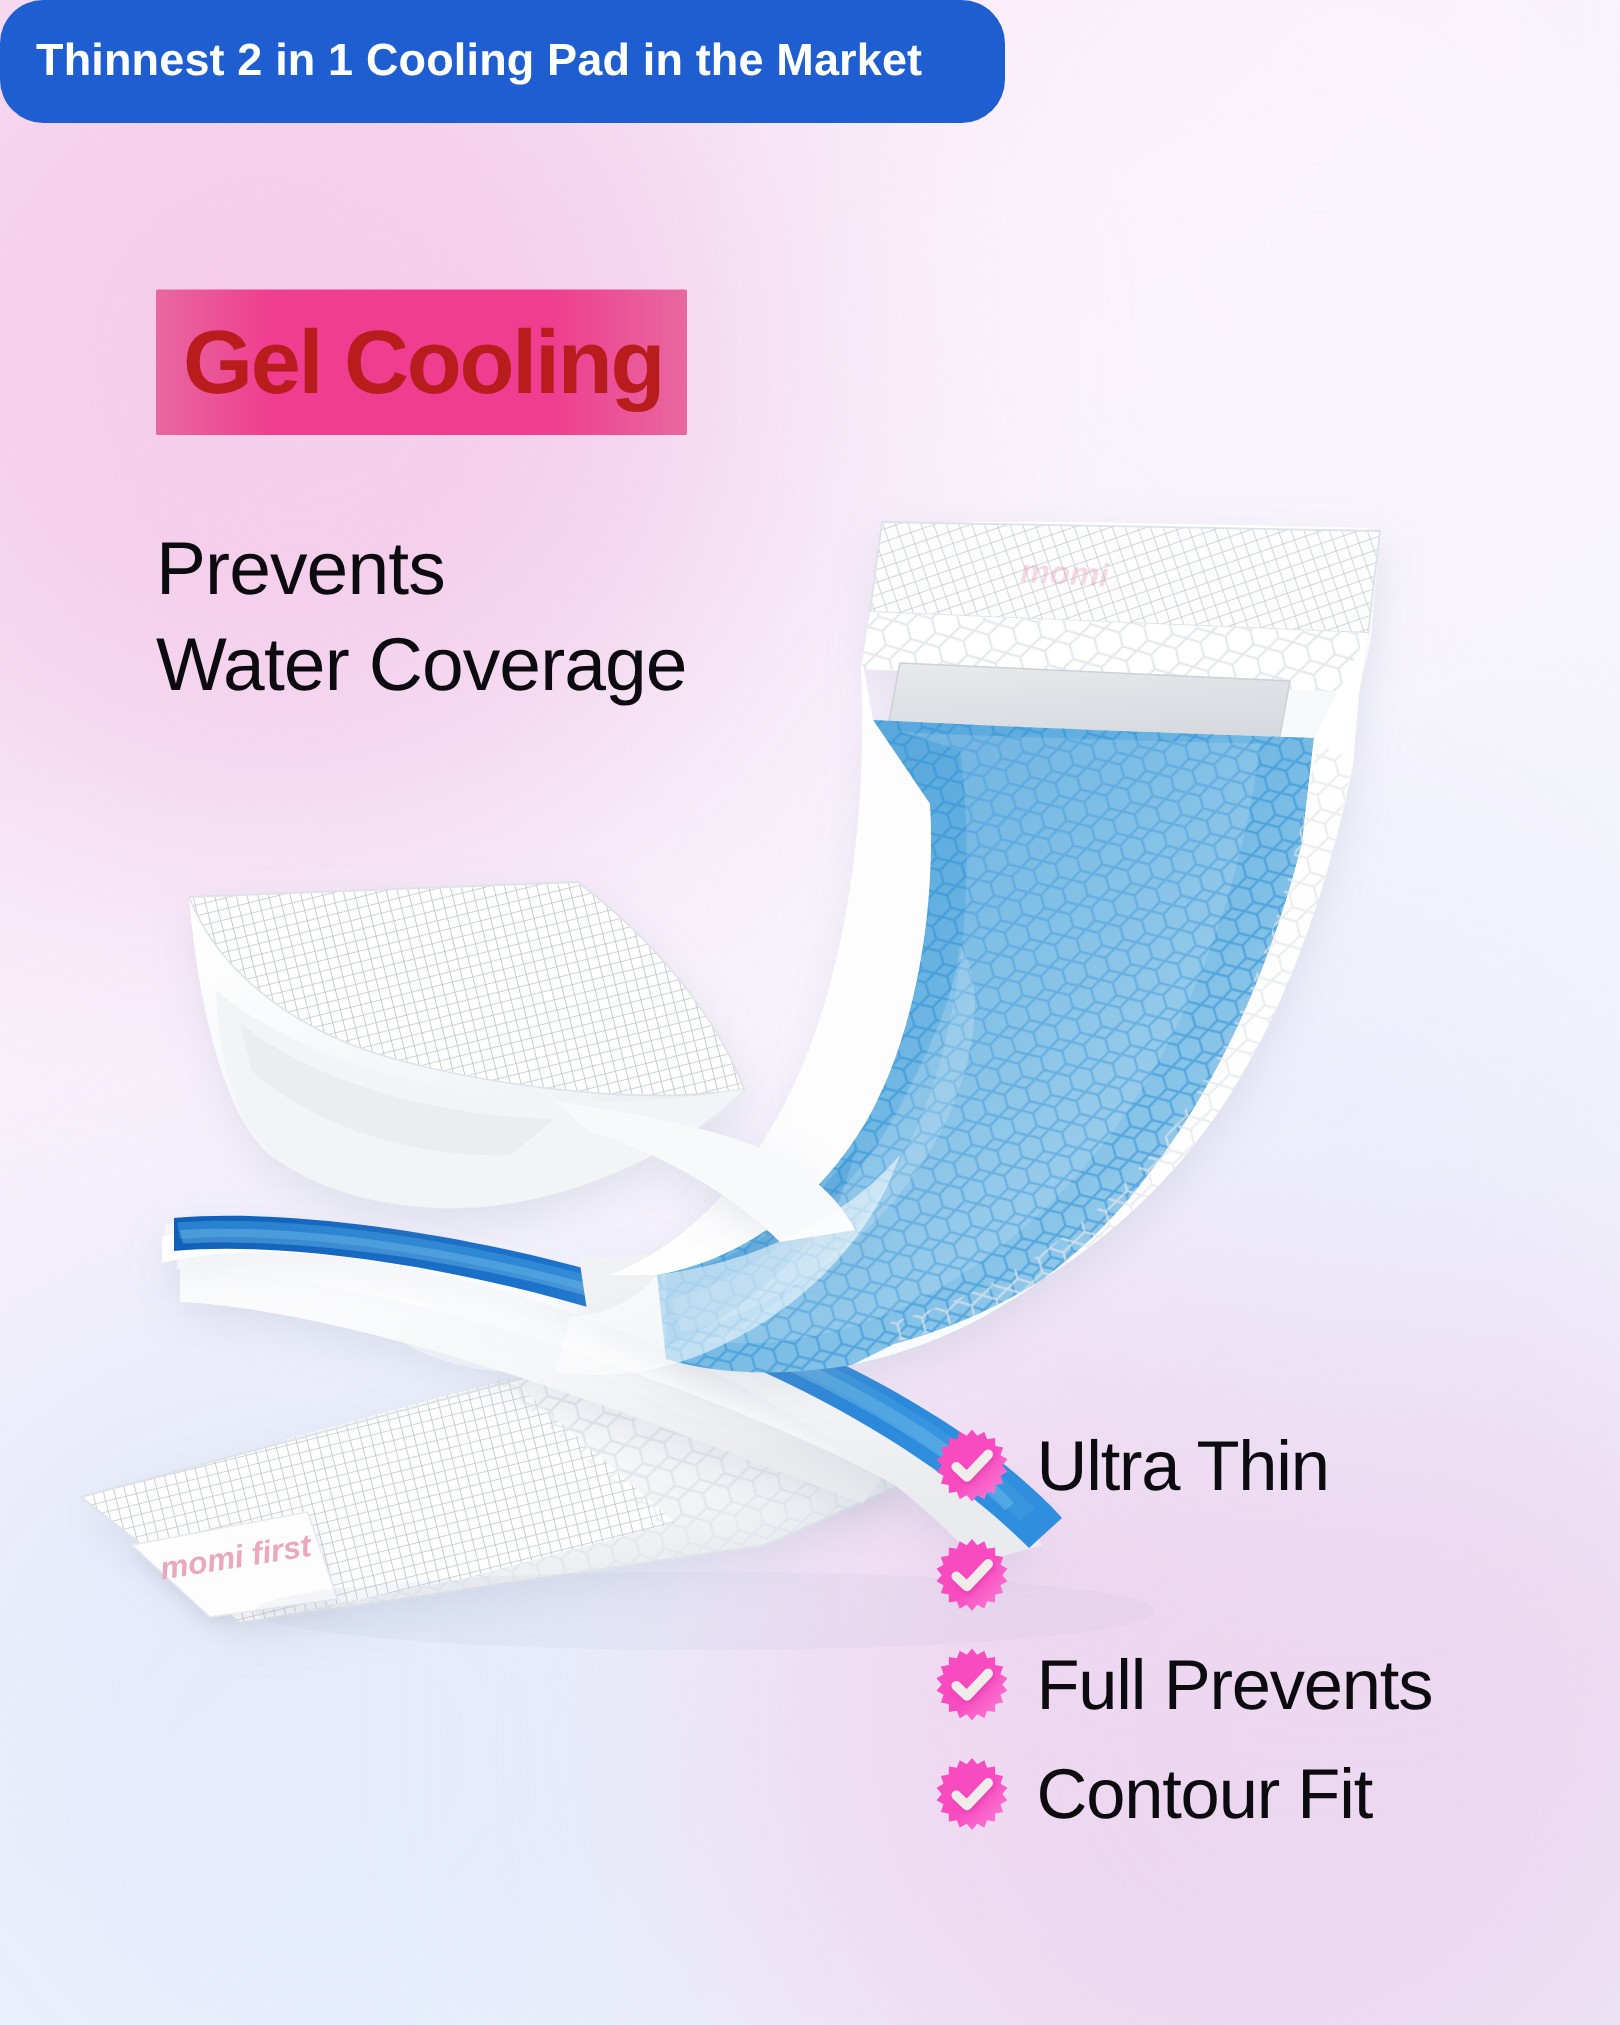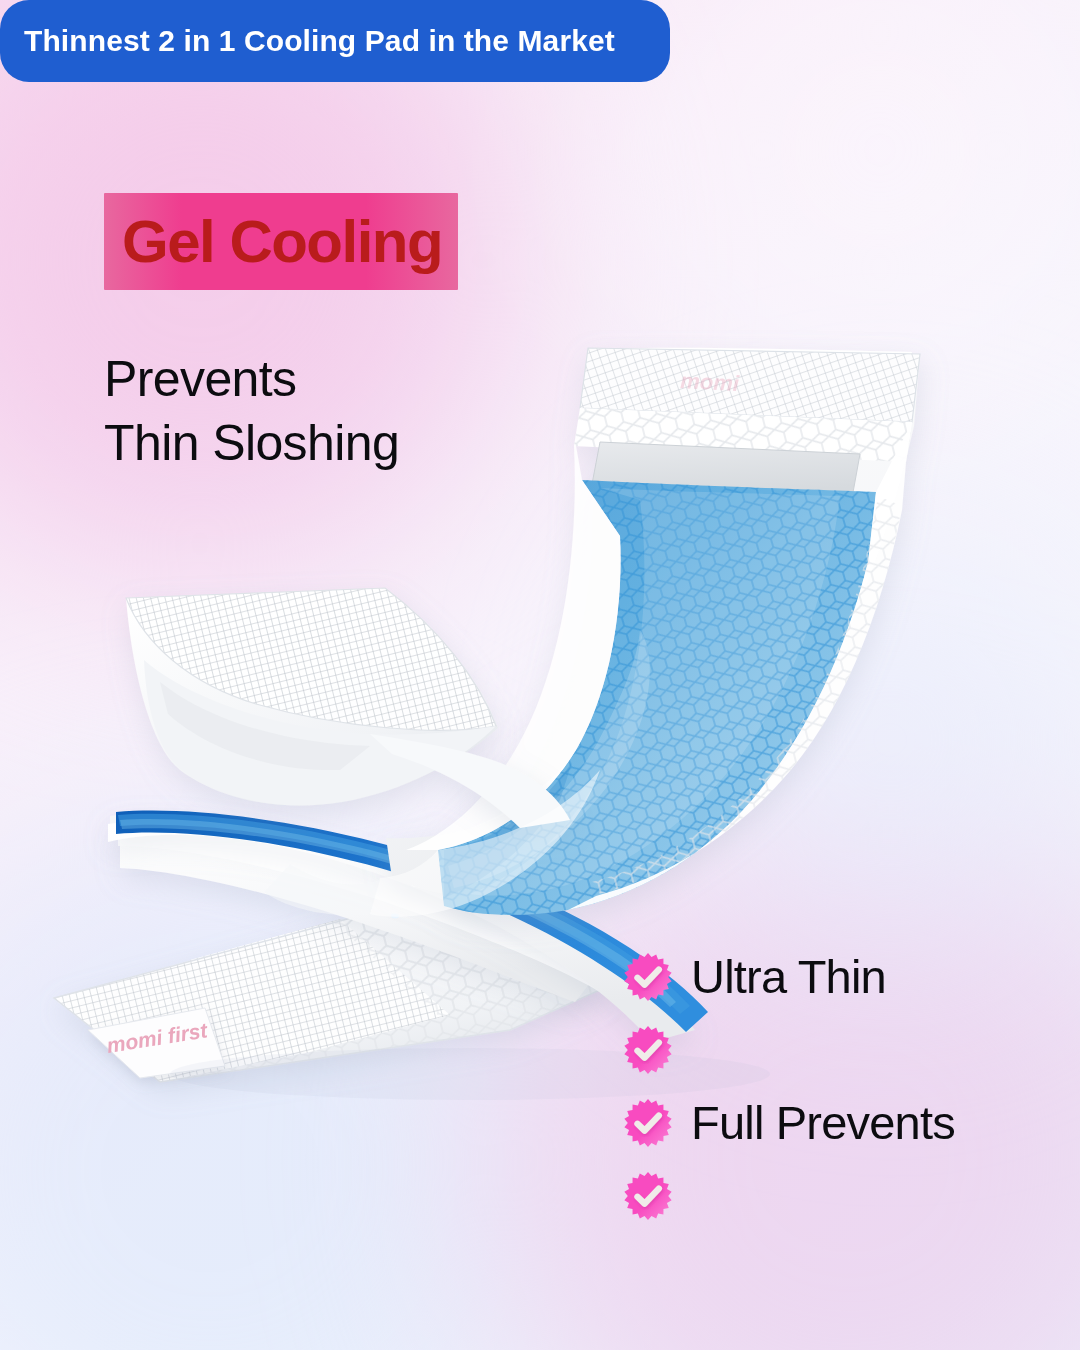--- a/index.html
+++ b/index.html
@@ -74,21 +74,21 @@
 
   <div class="headline-wrap">
     <span class="headline-bar">
       <span class="bar-bg" id="barbg" style="background: linear-gradient(90deg, rgb(232, 104, 159) 0%, rgb(239, 61, 143) 22%, rgb(239, 61, 143) 74%, rgb(232, 104, 159) 100%);"></span>
       <span class="headline-text">Gel Cooling</span>
     </span>
   </div>
 
   <div class="subhead">
     <span class="subhead-line">Prevents</span>
-    <span class="subhead-line">Thin Sloshing</span>
+    <span class="subhead-line">Water Coverage</span>
   </div>
 
   <div class="product">
     <svg width="930" height="790" viewBox="0 0 930 790" xmlns="http://www.w3.org/2000/svg">
       <defs>
 
         <pattern id="honey" width="17" height="19.6" patternUnits="userSpaceOnUse" patternTransform="rotate(-14)">
           <path d="M8.5 0 L17 4.9 L17 14.7 L8.5 19.6 L0 14.7 L0 4.9 Z" fill="none" stroke="#e3e6ea" stroke-width="1.5"></path>
         </pattern>
         <pattern id="honeyBlue" width="15" height="17.3" patternUnits="userSpaceOnUse" patternTransform="rotate(-16)">
@@ -386,16 +386,17 @@
                 <stop offset="100%" stop-color="#fb86d8"></stop>
               </linearGradient>
               <filter id="bs3" x="-30%" y="-30%" width="170%" height="170%">
                 <feDropShadow dx="1" dy="2" stdDeviation="1.6" flood-color="#c22f96" flood-opacity=".35"></feDropShadow>
               </filter>
             </defs>
             <path d="M25.00 1.00 L28.51 5.11 L33.21 2.45 L35.10 7.51 L40.43 6.61 L40.47 12.02 L45.78 13.00 L43.98 18.09 L48.64 20.83 L45.20 25.00 L48.64 29.17 L43.98 31.91 L45.78 37.00 L40.47 37.98 L40.43 43.39 L35.10 42.49 L33.21 47.55 L28.51 44.89 L25.00 49.00 L21.49 44.89 L16.79 47.55 L14.90 42.49 L9.57 43.39 L9.53 37.98 L4.22 37.00 L6.02 31.91 L1.36 29.17 L4.80 25.00 L1.36 20.83 L6.02 18.09 L4.22 13.00 L9.53 12.02 L9.57 6.61 L14.90 7.51 L16.79 2.45 L21.49 5.11 Z" fill="url(#bg3)"></path>
             <path d="M14.5 25.8 L21.6 32.6 L35.8 17.6" fill="none" stroke="#f0ece9" stroke-width="6.4" stroke-linecap="round" stroke-linejoin="round" filter="url(#bs3)"></path>
           </svg>
         </span>
+        <span class="feature-label">Contour Fit</span>
       </div>
     </div>
 
 </div>
 
 </body></html>

